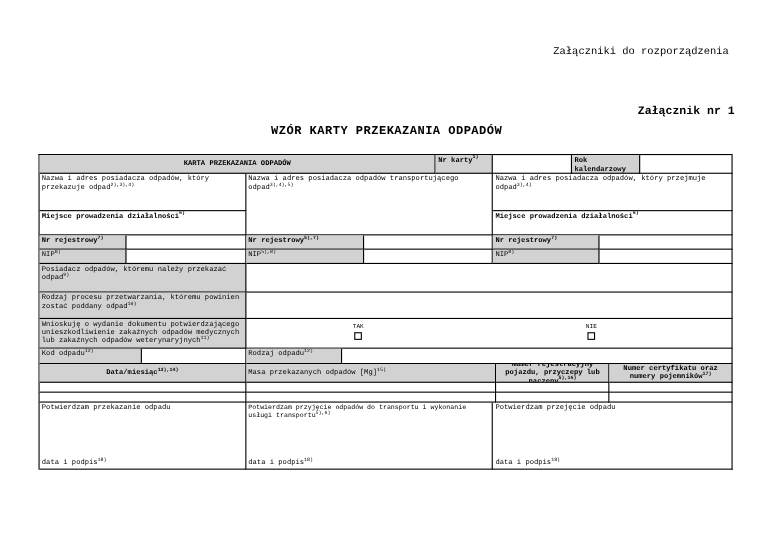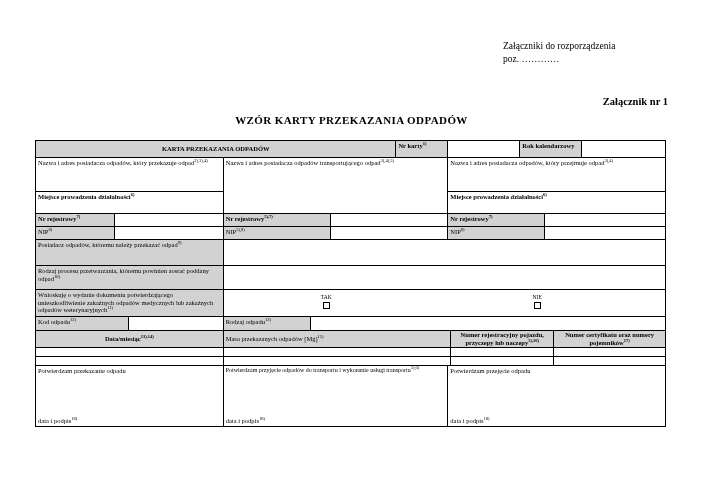--- a/index.html
+++ b/index.html
@@ -1,17 +1,17 @@
 <!DOCTYPE html>
 <html><head>
 <meta charset="utf-8">
 <style>
   html,body{margin:0;padding:0;background:#fff;}
   .page{position:relative;width:703px;height:485px;background:#ffffff;
-        font-family:Liberation Serif, serif;color:#000;overflow:hidden;}
+        font-family:Liberation Mono, monospace;color:#000;overflow:hidden;}
   .note{position:absolute;left:503px;top:40px;width:178px;font-size:9.5px;line-height:1.4;}
   .attachment{position:absolute;right:35px;top:96px;font-weight:bold;font-size:10.5px;}
   .doc-title{position:absolute;left:0;top:114px;width:100%;text-align:center;
              font-weight:bold;font-size:11px;letter-spacing:.4px;}
   .tbl{position:absolute;left:35px;top:140px;width:631px;
        border-left:1px solid #000;border-top:1px solid #000;box-sizing:border-box;font-size:6.5px;}
   .row{display:flex;}
   .cell{box-sizing:border-box;border-right:1px solid #000;border-bottom:1px solid #000;
         padding:1px 2px;overflow:hidden;line-height:1.18;position:relative;}
   .gray{background:#d2d2d2;}
@@ -26,21 +26,20 @@
   .sig{display:flex;flex-direction:column;justify-content:space-between;}
   .sig .bottom{margin-top:auto;}
 </style>
 </head>
 <body>
 
 <div class="page">
 
   <div class="note">
     <div>Załączniki do rozporządzenia</div>
-    <div>poz. …………</div>
   </div>
   <div class="attachment">Załącznik nr 1</div>
   <div class="doc-title">WZÓR KARTY PRZEKAZANIA ODPADÓW</div>
 
   <div class="tbl">
 
     <div class="row" style="height:17px">
       <div class="cell gray bold center vcenter" style="width:361px">
         <span>KARTA PRZEKAZANIA ODPADÓW</span>
       </div>

